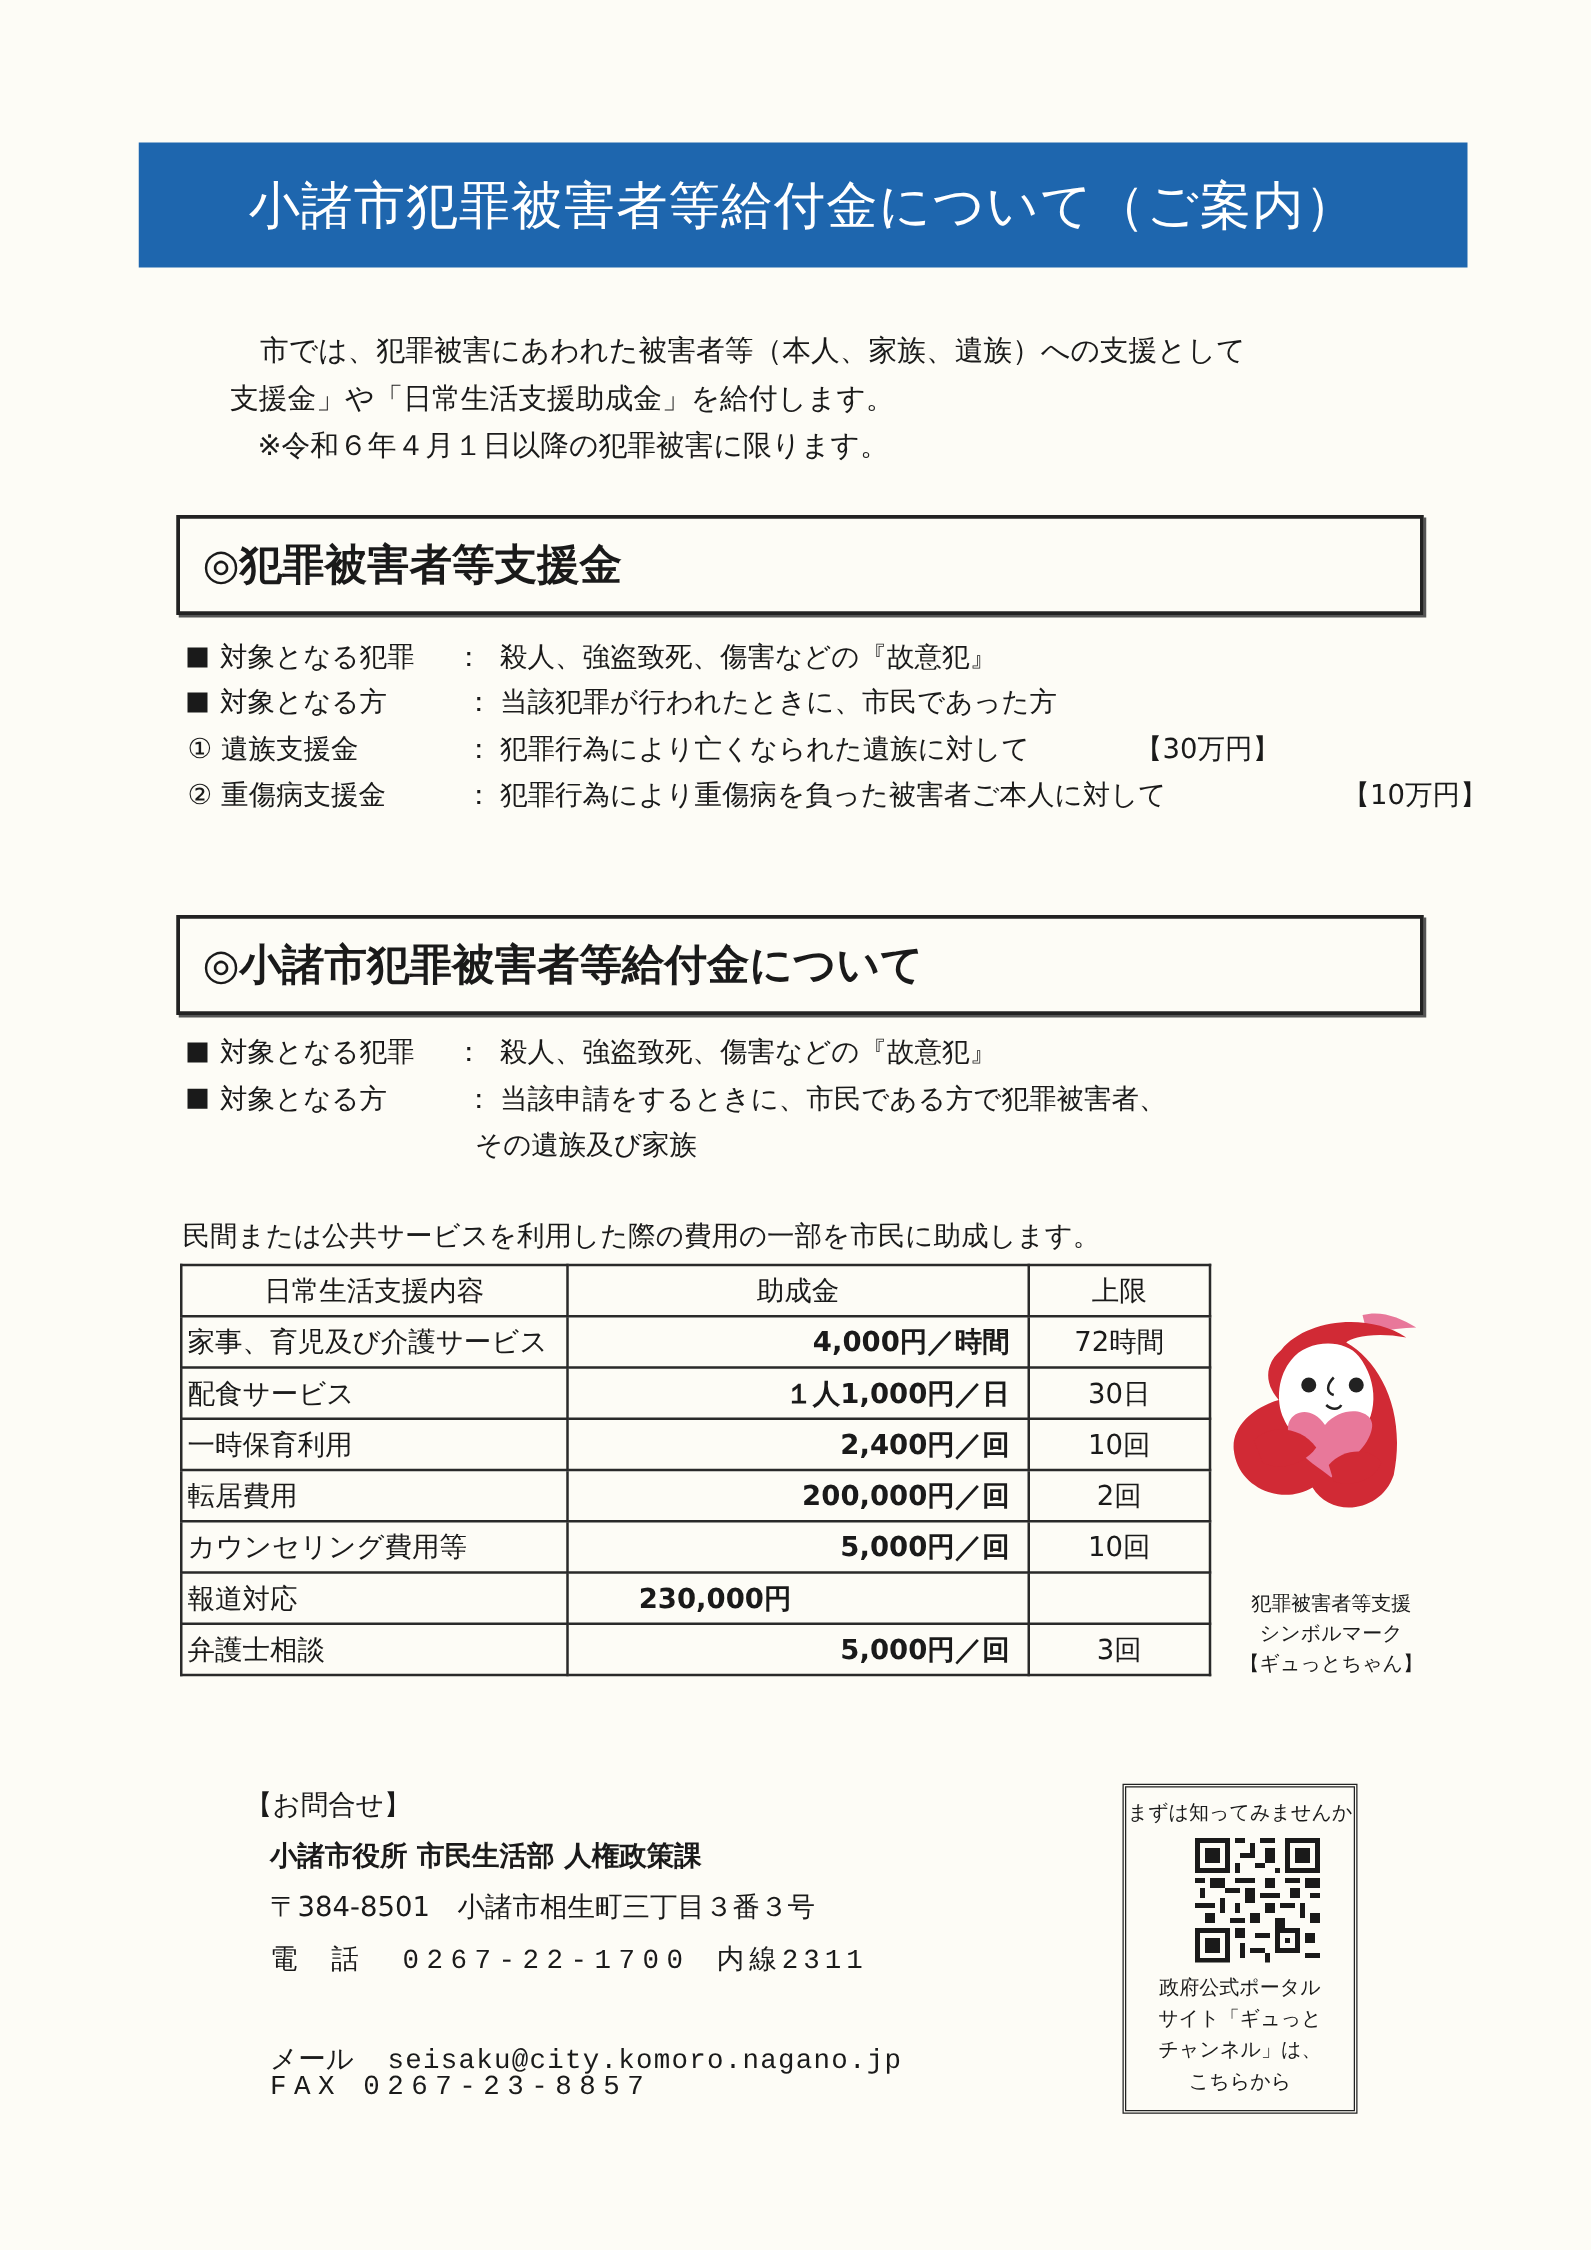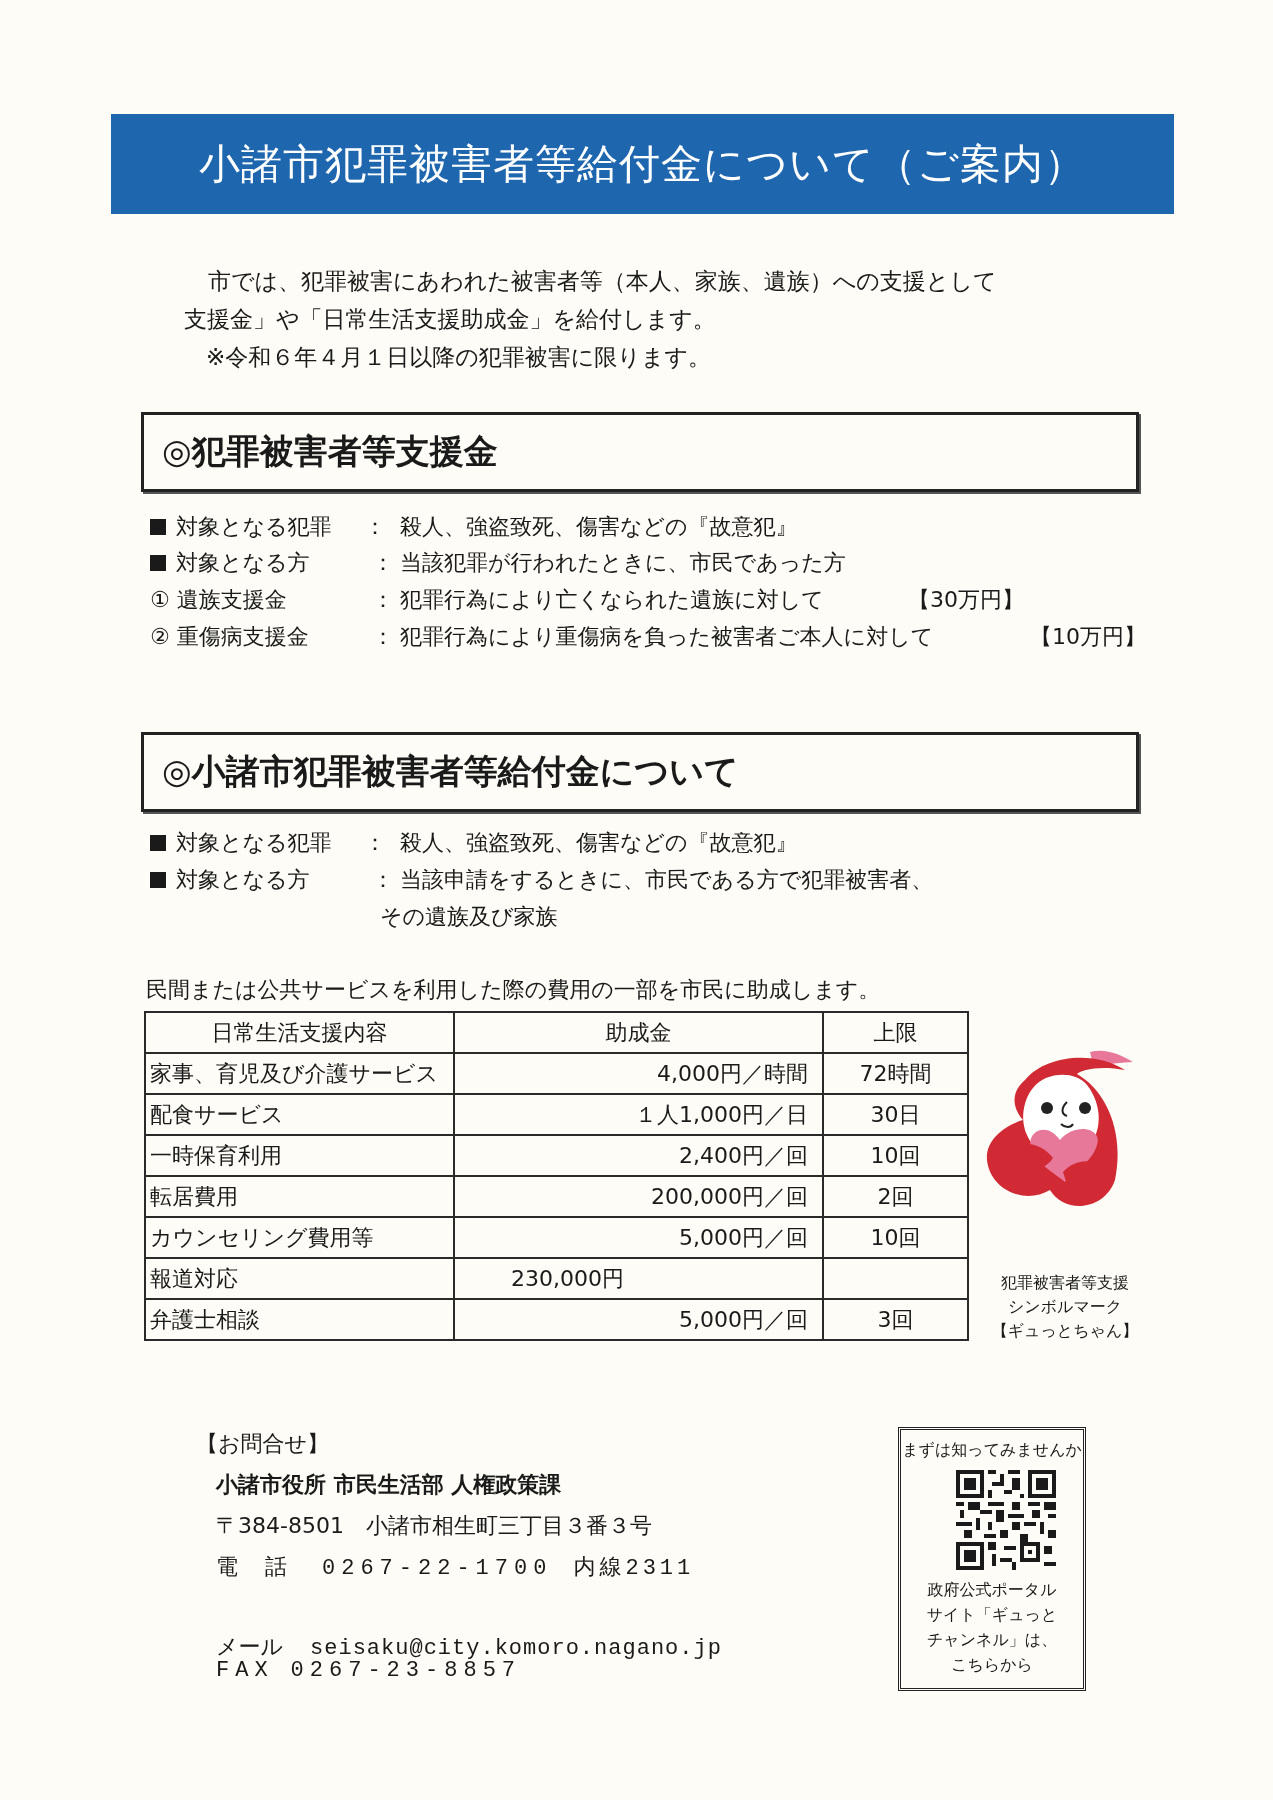--- a/index.html
+++ b/index.html
@@ -33,21 +33,21 @@
   .bullet-sq { display: inline-block; width: 16px; height: 16px; background: #1a1a1a; margin-right: 10px; vertical-align: -1px; }
   table.grid {
     position: absolute; left: 144px; top: 1011px; width: 825px;
     border-collapse: collapse; font-size: 22px;
   }
   table.grid td, table.grid th {
     border: 2px solid #2a2a2a; height: 39px; padding: 0 4px; font-weight: normal; white-space: nowrap;
   }
   table.grid th { text-align: center; }
   table.grid td.c1 { text-align: left; width: 266px; }
-  table.grid td.c2 { text-align: right; width: 284px; padding-right: 14px; }
+  table.grid td.c2 { text-align: right; width: 284px; padding-right: 14px; font-weight: bold; }
   table.grid td.c3 { text-align: center; width: 130px; }
   .mascot-caption { font-size: 16px; text-align: center; line-height: 24px; white-space: nowrap; }
   .contact { font-size: 22px; white-space: nowrap; }
   .contact .mono { font-family: "Liberation Mono", "DejaVu Sans Mono", monospace; letter-spacing: 6px; }
   .qr-box {
     left: 898px; top: 1427px; width: 188px; height: 264px;
     border: 3px double #222; box-sizing: border-box; background: #fdfcf6;
   }
   .qr-box .t { position: absolute; width: 100%; text-align: center; font-size: 16px; white-space: nowrap; }
 </style>
@@ -81,21 +81,21 @@
 <div class="row" style="left:150px; top:585px; width:1000px;">
   <span class="lbl"><span>①</span> <span>遺族支援金</span></span>
   <span class="colon" style="left:222px;">：</span>
   <span class="val" style="left:250px;">犯罪行為により亡くなられた遺族に対して</span>
   <span class="val" style="left:758px;">【30万円】</span>
 </div>
 <div class="row" style="left:150px; top:622px; width:1000px;">
   <span class="lbl"><span>②</span> <span>重傷病支援金</span></span>
   <span class="colon" style="left:222px;">：</span>
   <span class="val" style="left:250px;">犯罪行為により重傷病を負った被害者ご本人に対して</span>
-  <span class="val" style="left:880px;">【10万円】</span>
+  <span class="val" style="left:924px;">【10万円】</span>
 </div>
 
 <div class="abs section-box" style="left:141px; top:732px; width:998px; height:80px;">
   <span>◎小諸市犯罪被害者等給付金について</span>
 </div>
 
 <div class="row" style="left:150px; top:828px; width:1000px;">
   <span class="lbl"><span class="bullet-sq"></span><span>対象となる犯罪</span></span>
   <span class="colon" style="left:214px;">：</span>
   <span class="val" style="left:250px;">殺人、強盗致死、傷害などの『故意犯』</span>

